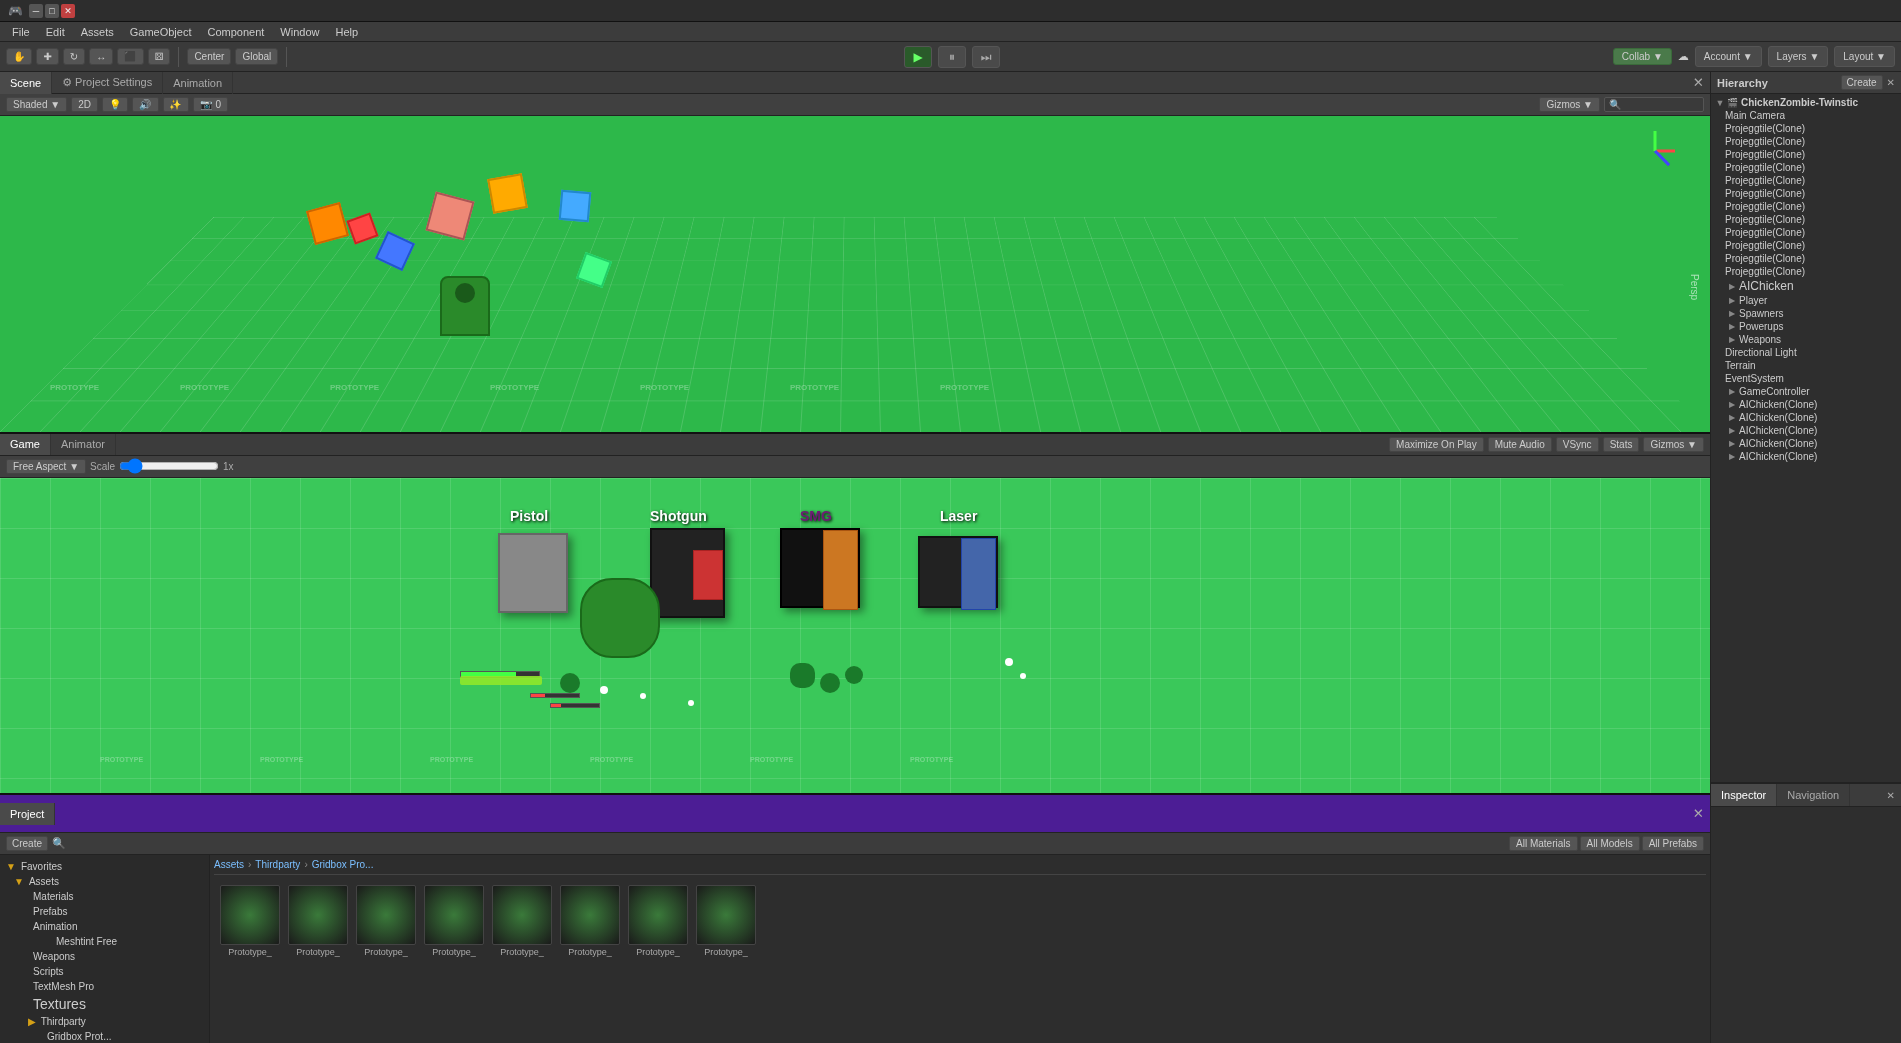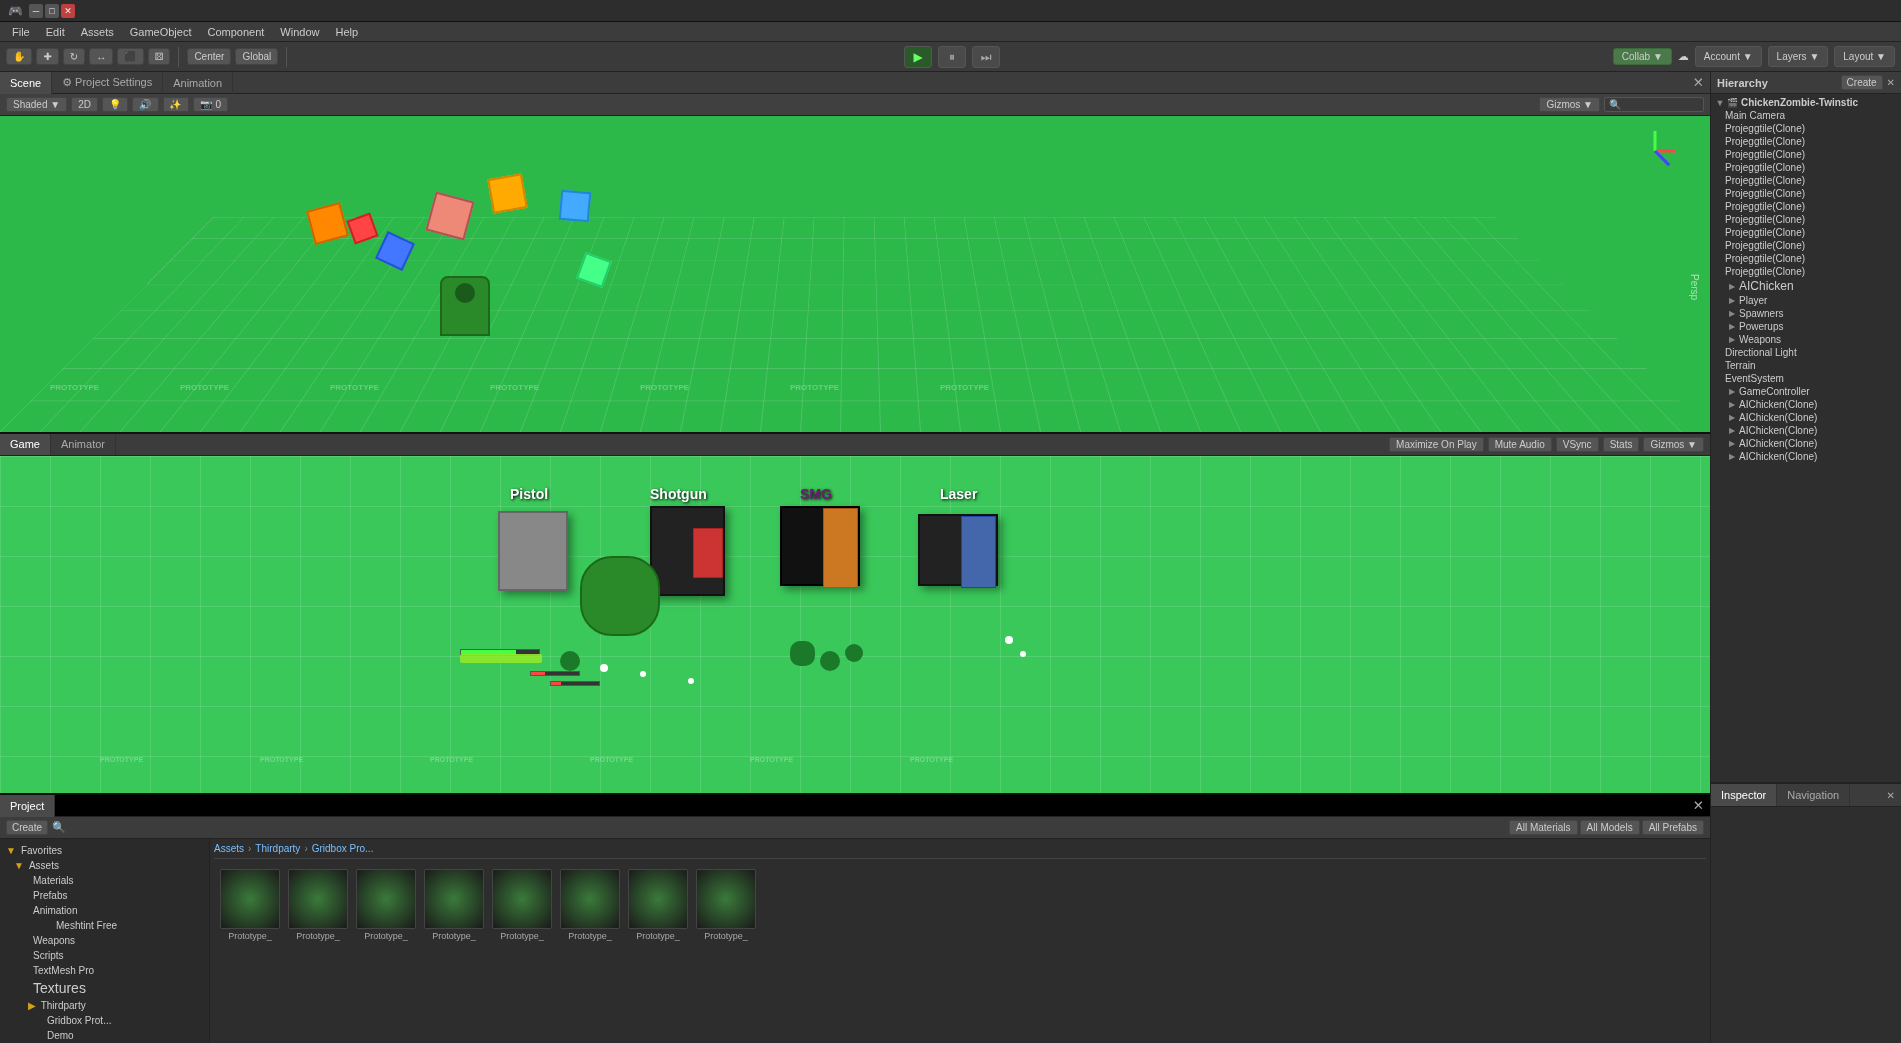--- a/index.html
+++ b/index.html
@@ -266,20 +266,26 @@
         <div class="tab-spacer"></div>
         <div class="anim-tab-right">
           <button class="scene-toolbar-btn">Maximize On Play</button>
           <button class="scene-toolbar-btn">Mute Audio</button>
           <button class="scene-toolbar-btn">VSync</button>
           <button class="scene-toolbar-btn">Stats</button>
           <button class="gizmos-btn">Gizmos ▼</button>
         </div>
       </div>
 
+      <div class="scene-toolbar">
+        <button class="scene-toolbar-btn">Free Aspect ▼</button>
+        <span style="font-size:10px;color:#aaa;">Scale</span>
+        <input type="range" min="0" max="10" value="1" style="width: 100px;">
+        <span style="font-size:10px;color:#aaa;">1x</span>
+      </div>
 
       <div style="flex:1; background:#3ac85a; position:relative; overflow:hidden;">
 
         <div style="position:absolute;top:0;left:0;width:100%;height:100%;background-image:linear-gradient(rgba(255,255,255,0.12) 1px,transparent 1px),linear-gradient(90deg,rgba(255,255,255,0.12) 1px,transparent 1px);background-size:50px 50px;"></div>
 
         <div style="position:absolute;left:510px;top:30px;font-size:14px;font-weight:bold;color:#fff;text-shadow:1px 1px 3px #000;">Pistol</div>
         <div style="position:absolute;left:650px;top:30px;font-size:14px;font-weight:bold;color:#fff;text-shadow:1px 1px 3px #000;">Shotgun</div>
         <div style="position:absolute;left:800px;top:30px;font-size:14px;font-weight:bold;color:#701a75;text-shadow:1px 1px 3px #000;">SMG</div>
         <div style="position:absolute;left:940px;top:30px;font-size:14px;font-weight:bold;color:#fff;text-shadow:1px 1px 3px #000;">Laser</div>
 
@@ -334,21 +340,21 @@
         <div class="proto-label" style="bottom:30px;left:260px;font-size:7px;">PROTOTYPE</div>
         <div class="proto-label" style="bottom:30px;left:430px;font-size:7px;">PROTOTYPE</div>
         <div class="proto-label" style="bottom:30px;left:590px;font-size:7px;">PROTOTYPE</div>
         <div class="proto-label" style="bottom:30px;left:750px;font-size:7px;">PROTOTYPE</div>
         <div class="proto-label" style="bottom:30px;left:910px;font-size:7px;">PROTOTYPE</div>
       </div>
     </div>
 
     <div id="project-panel" style="height:250px; background:#2d2d2d; border-top:2px solid #111; display:flex; flex-direction:column; flex-shrink:0;">
 
-      <div class="panel-tabs-row" style="height:22px; display:flex; align-items:center; background:#000000; border-bottom:1px solid #222;">
+      <div class="panel-tabs-row" style="height:38px; display:flex; align-items:center; background:#4c1d95; border-bottom:1px solid #222;">
         <div class="panel-tab active">Project</div>
         <div class="tab-spacer"></div>
         <button style="background:none;border:none;color:#aaa;cursor:pointer;padding:0 6px;">✕</button>
       </div>
 
       <div class="project-toolbar">
         <button class="panel-btn">Create</button>
         <span>🔍</span>
         <div style="display:flex; gap:2px; margin-left:auto;">
           <button class="scene-toolbar-btn">All Materials</button>

